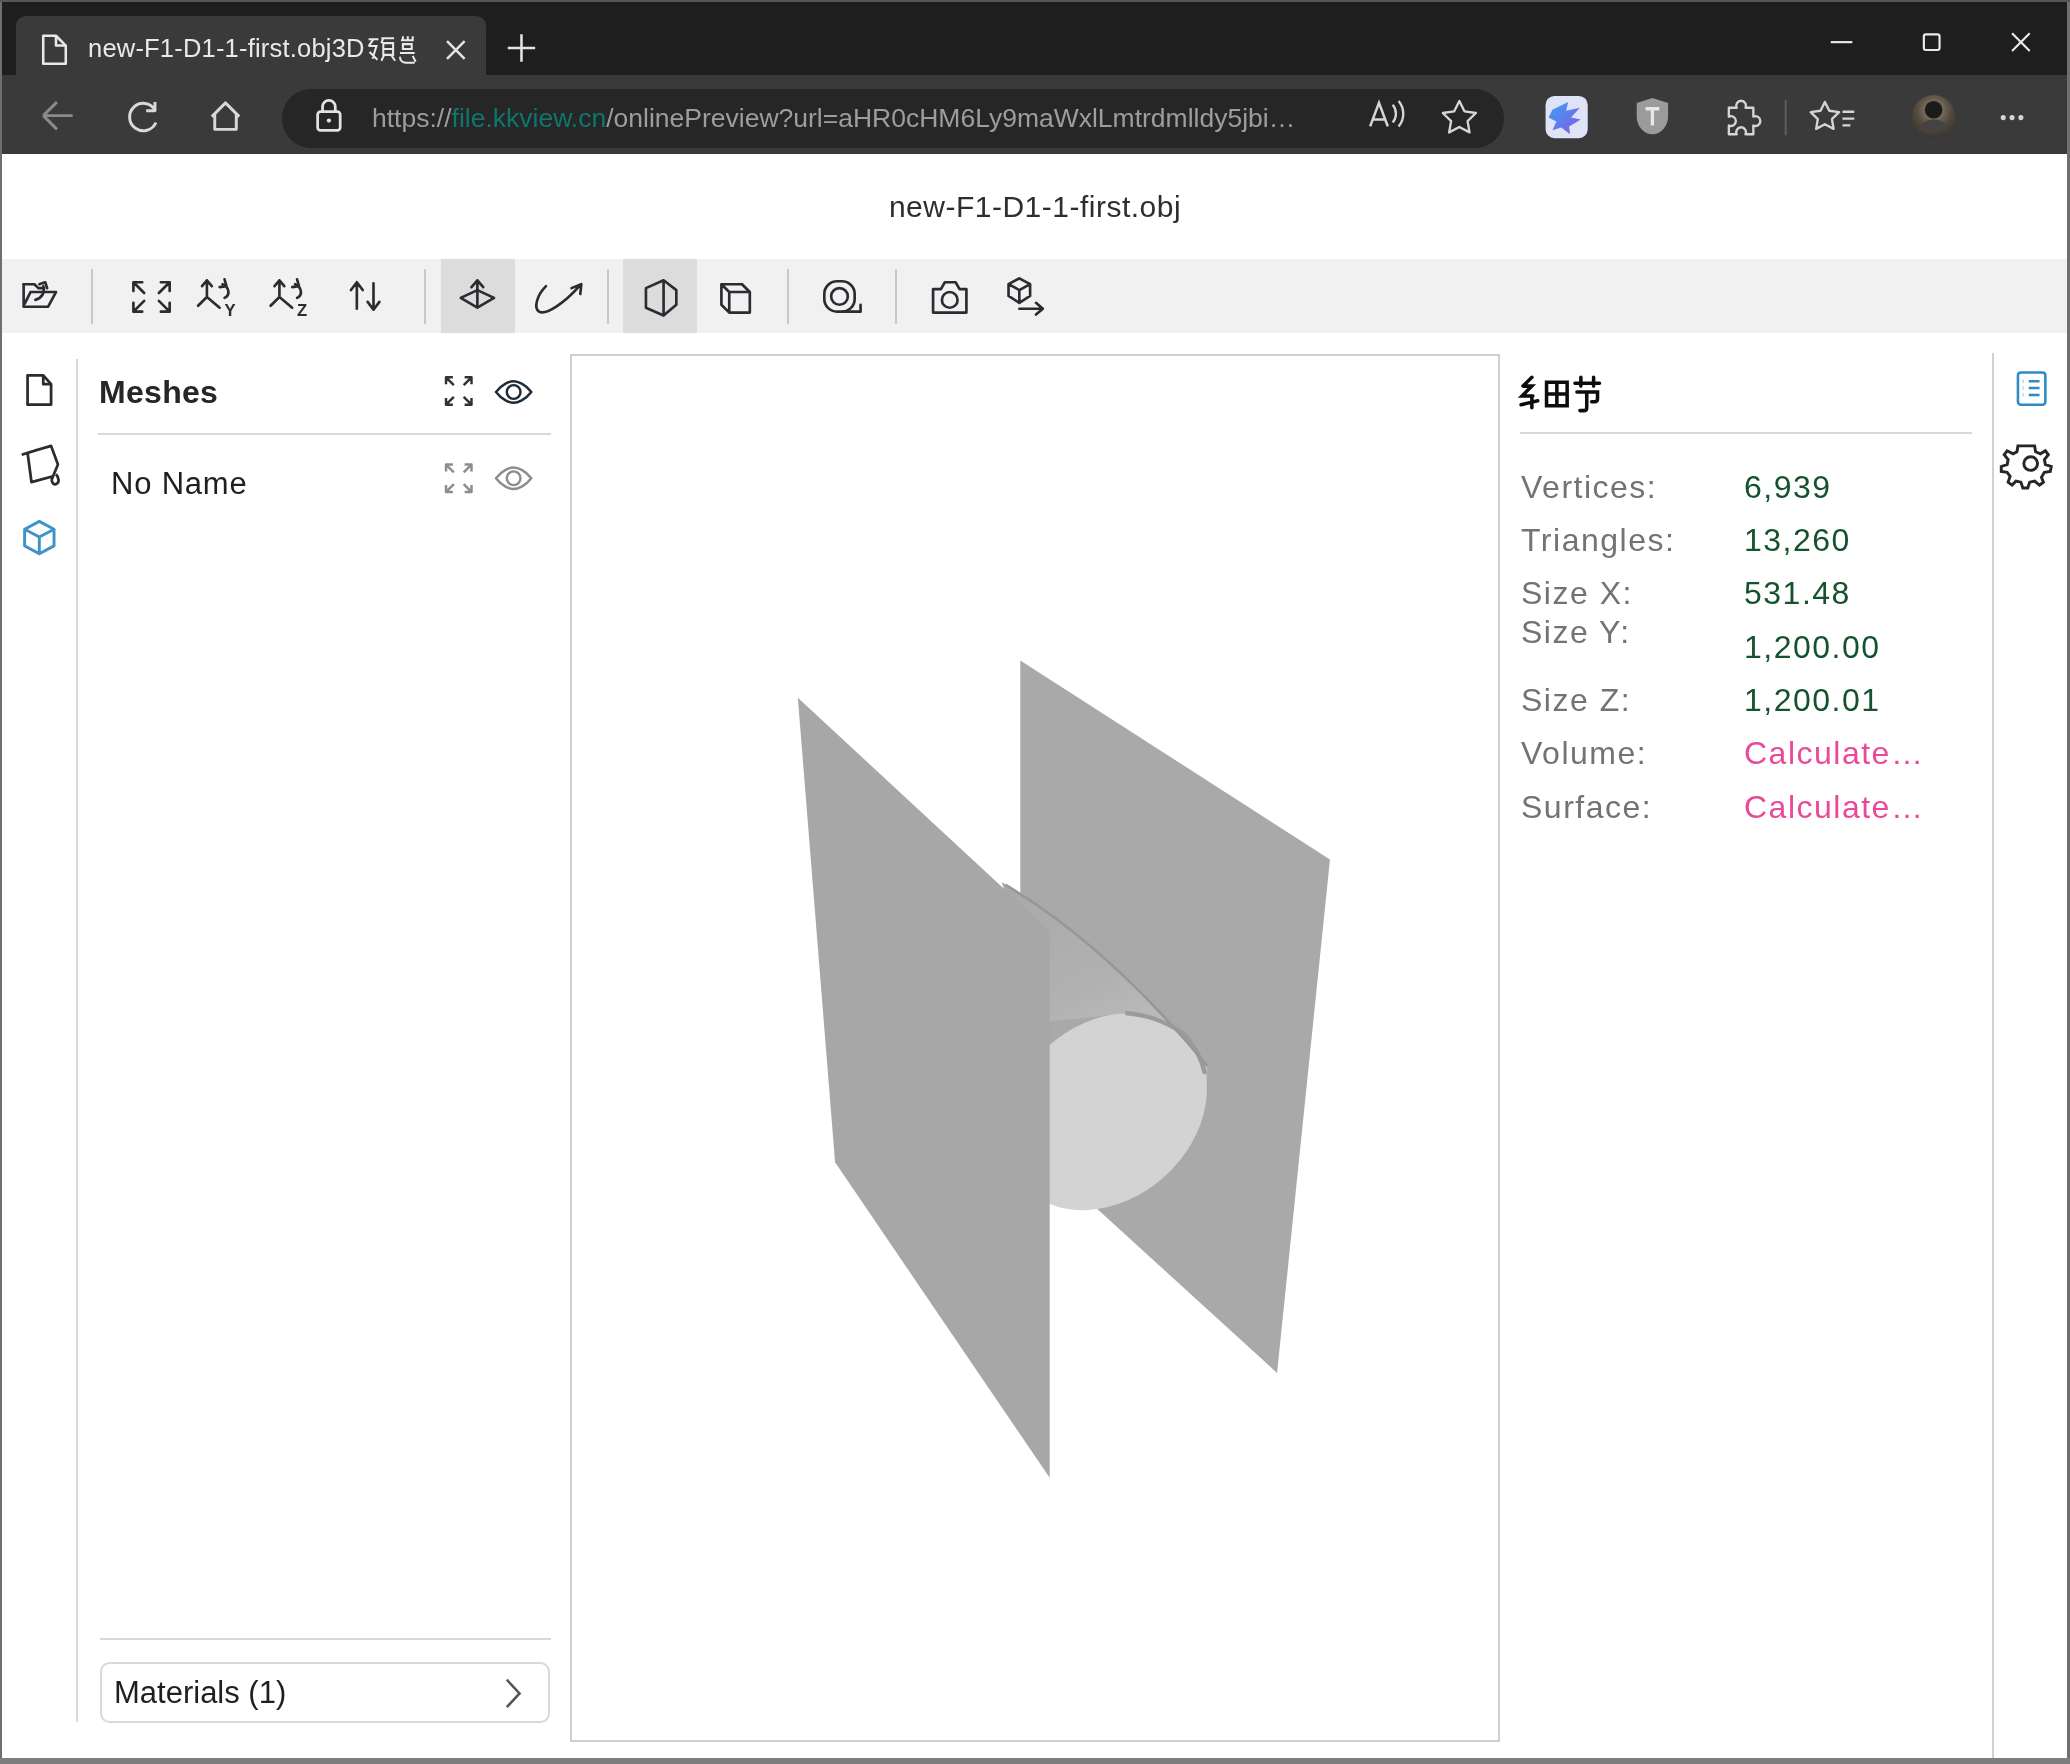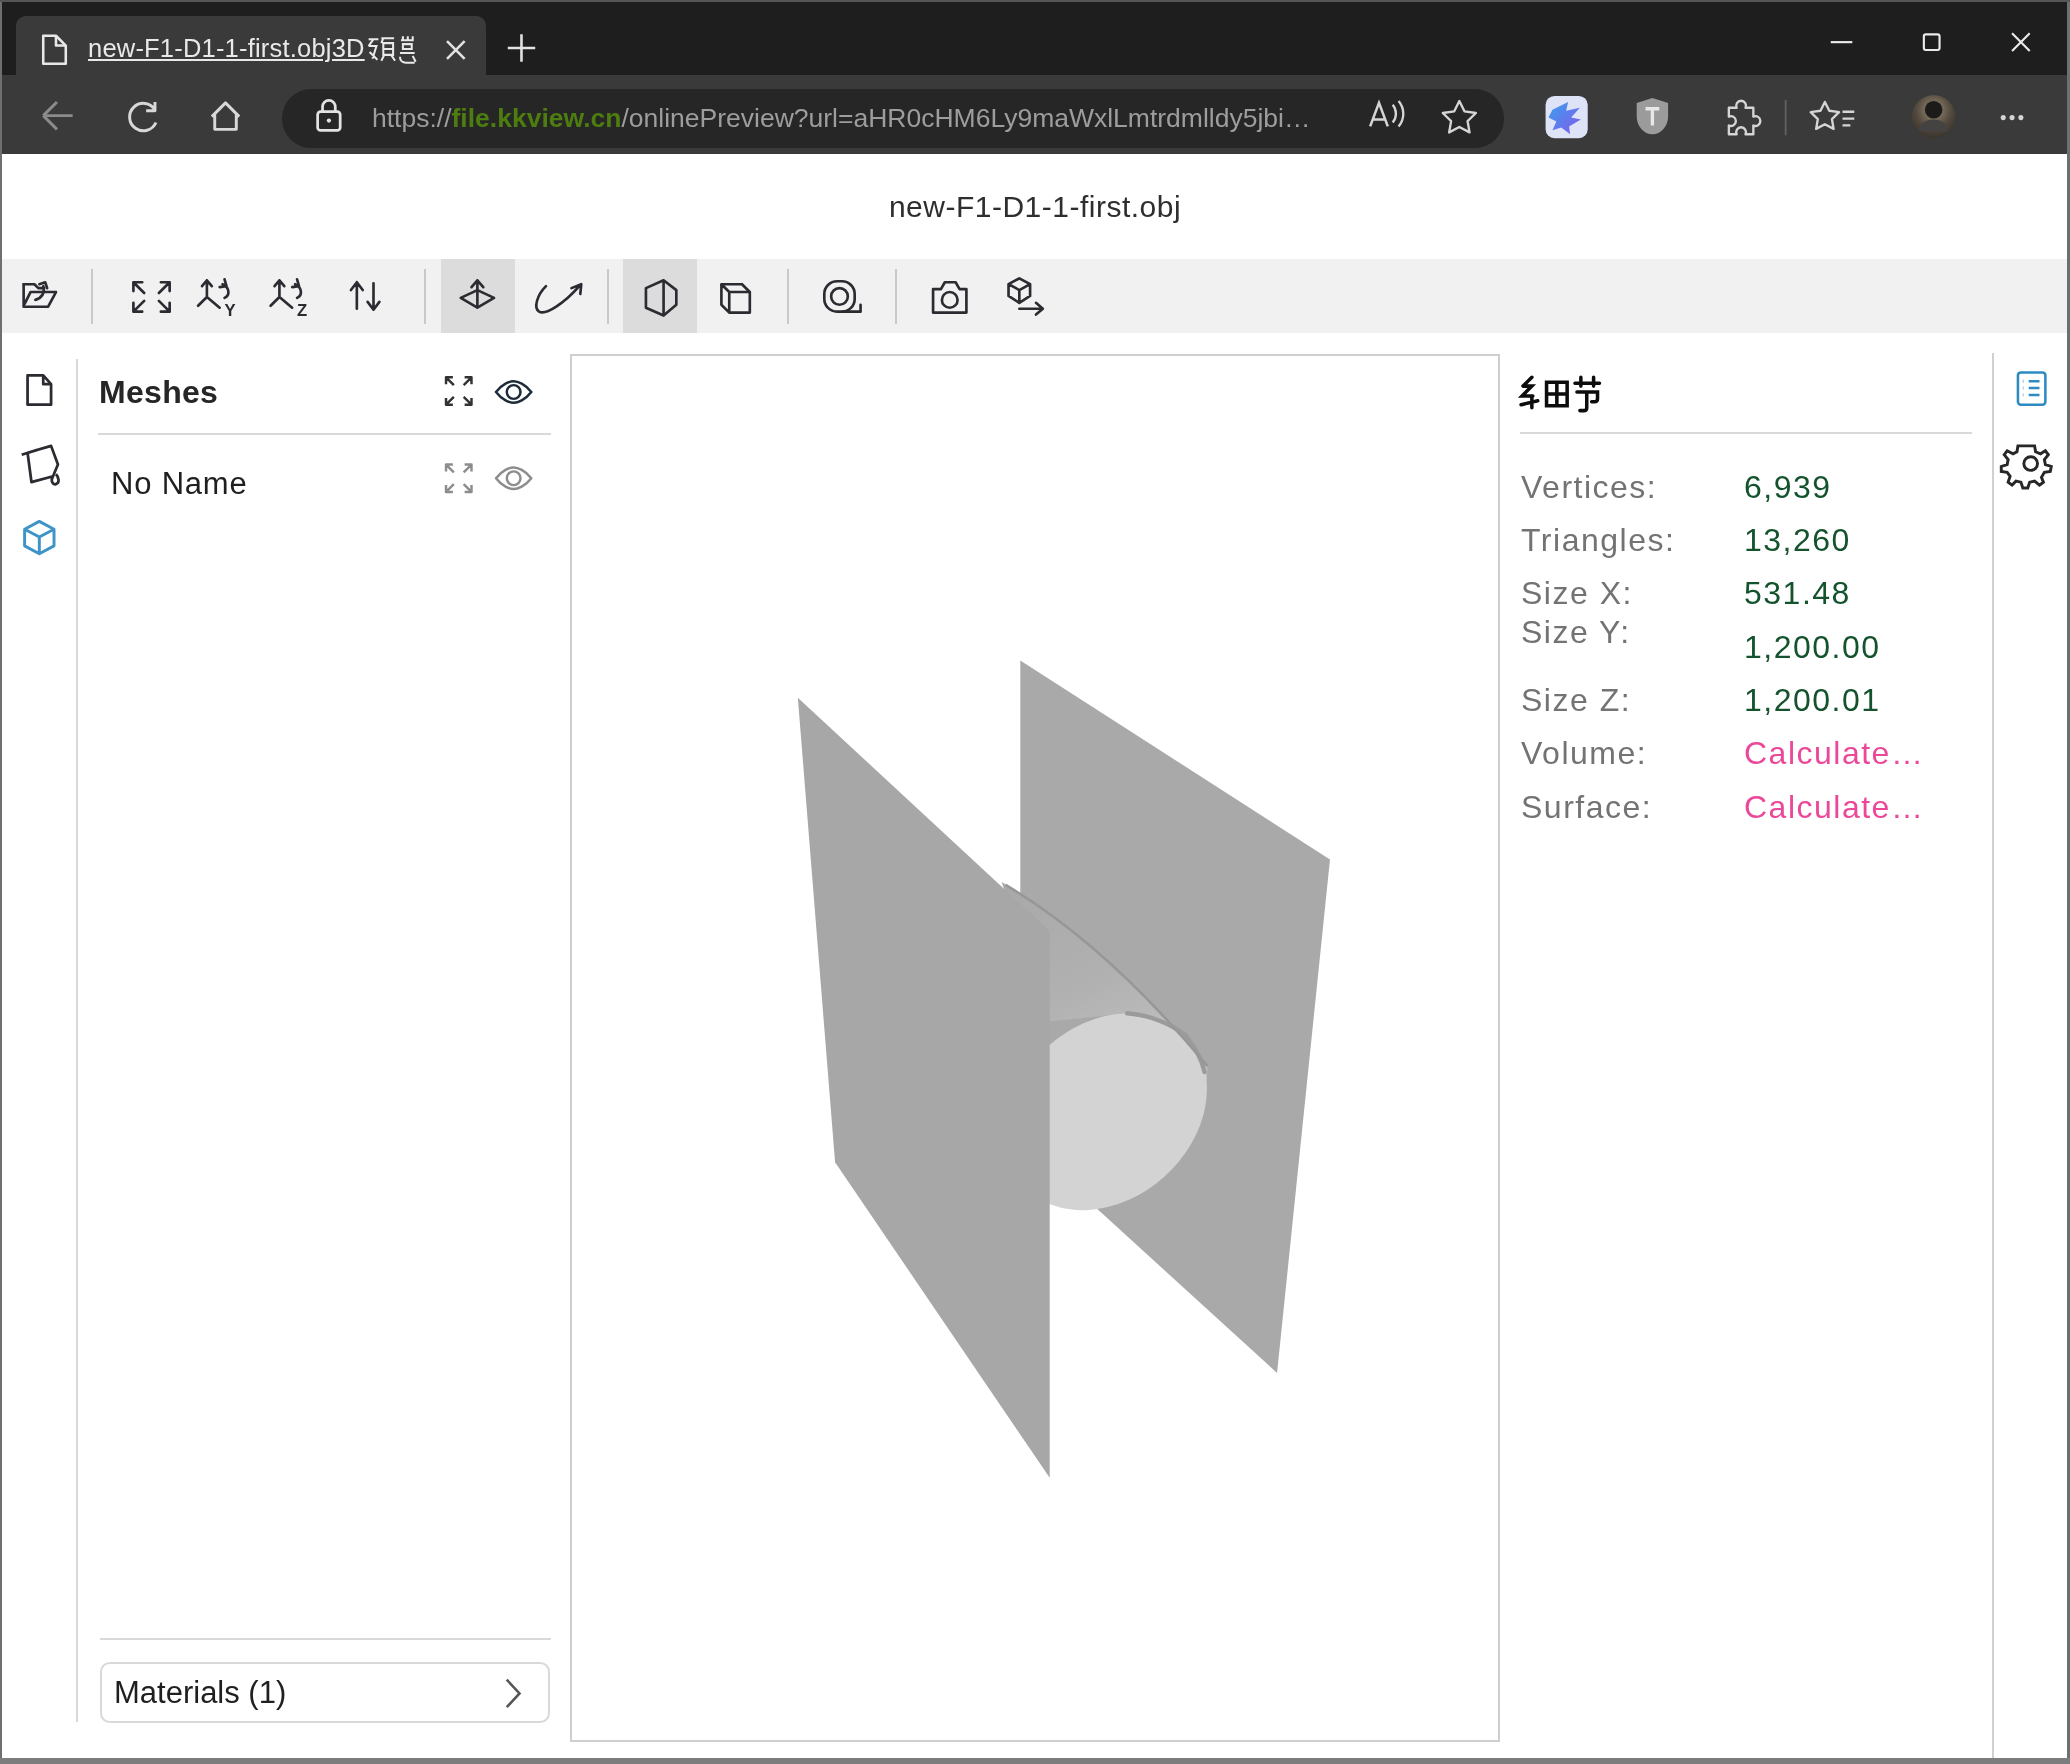--- a/index.html
+++ b/index.html
@@ -3,24 +3,24 @@
 <meta charset="utf-8">
 <style>
   * { margin:0; padding:0; box-sizing:border-box; }
   html,body { width:2070px; height:1764px; overflow:hidden; }
   body { font-family:"Liberation Sans", sans-serif; position:relative; background:#fff; }
   .abs { position:absolute; }
   
   #tabbar { left:0; top:0; width:2070px; height:75px; background:#1e1e1e; }
   #navbar { left:0; top:75px; width:2070px; height:79px; background:#3a3a3a; }
   #tab { left:15.7px; top:15.7px; width:470px; height:60px; background:#3a3a3a; border-radius:9.8px 9.8px 0 0; }
-  #tabtitle { left:88px; top:34px; font-size:25.5px; color:#e9e9e9; letter-spacing:0.2px; white-space:nowrap;text-decoration:underline; }
+  #tabtitle { left:88px; top:34px; font-size:25.5px; color:#e9e9e9; letter-spacing:0.2px; white-space:nowrap; }
   #pill { left:282px; top:89px; width:1222px; height:59px; background:#262626; border-radius:29px; }
   #urltext { left:372px; top:103px; font-size:26.5px; color:#9d9d9d; white-space:nowrap; }
-  #urltext b { color:#4d7c0f; font-weight:bold; }
+  #urltext b { color:#0f766e; font-weight:normal; }
   
   #pagetitle { left:0; top:190px; width:2070px; text-align:center; font-size:30px; color:#2e2e2e; letter-spacing:0.5px;}
   #toolbar { left:0; top:259px; width:2070px; height:74px; background:#f1f1f1; }
   .tsep { position:absolute; top:9.8px; width:2px; height:55px; background:#c9c9c9; }
   .tact { position:absolute; top:0; height:74px; background:#dcdcdc; }
   #meshes { left:99px; top:374px; font-size:32px; font-weight:bold; color:#262626; letter-spacing:0.3px;text-align:center;}
   #mdiv1 { left:98px; top:433px; width:453px; height:2px; background:#d9d9d9; }
   #noname { left:111px; top:466px; font-size:31px; letter-spacing:0.8px; color:#1f1f1f; }
   #mdiv2 { left:100px; top:1638px; width:451px; height:2px; background:#d9d9d9; }
   #matbox { left:100px; top:1662px; width:450px; height:61px; border:2px solid #d9d9d9; border-radius:9.8px; }

